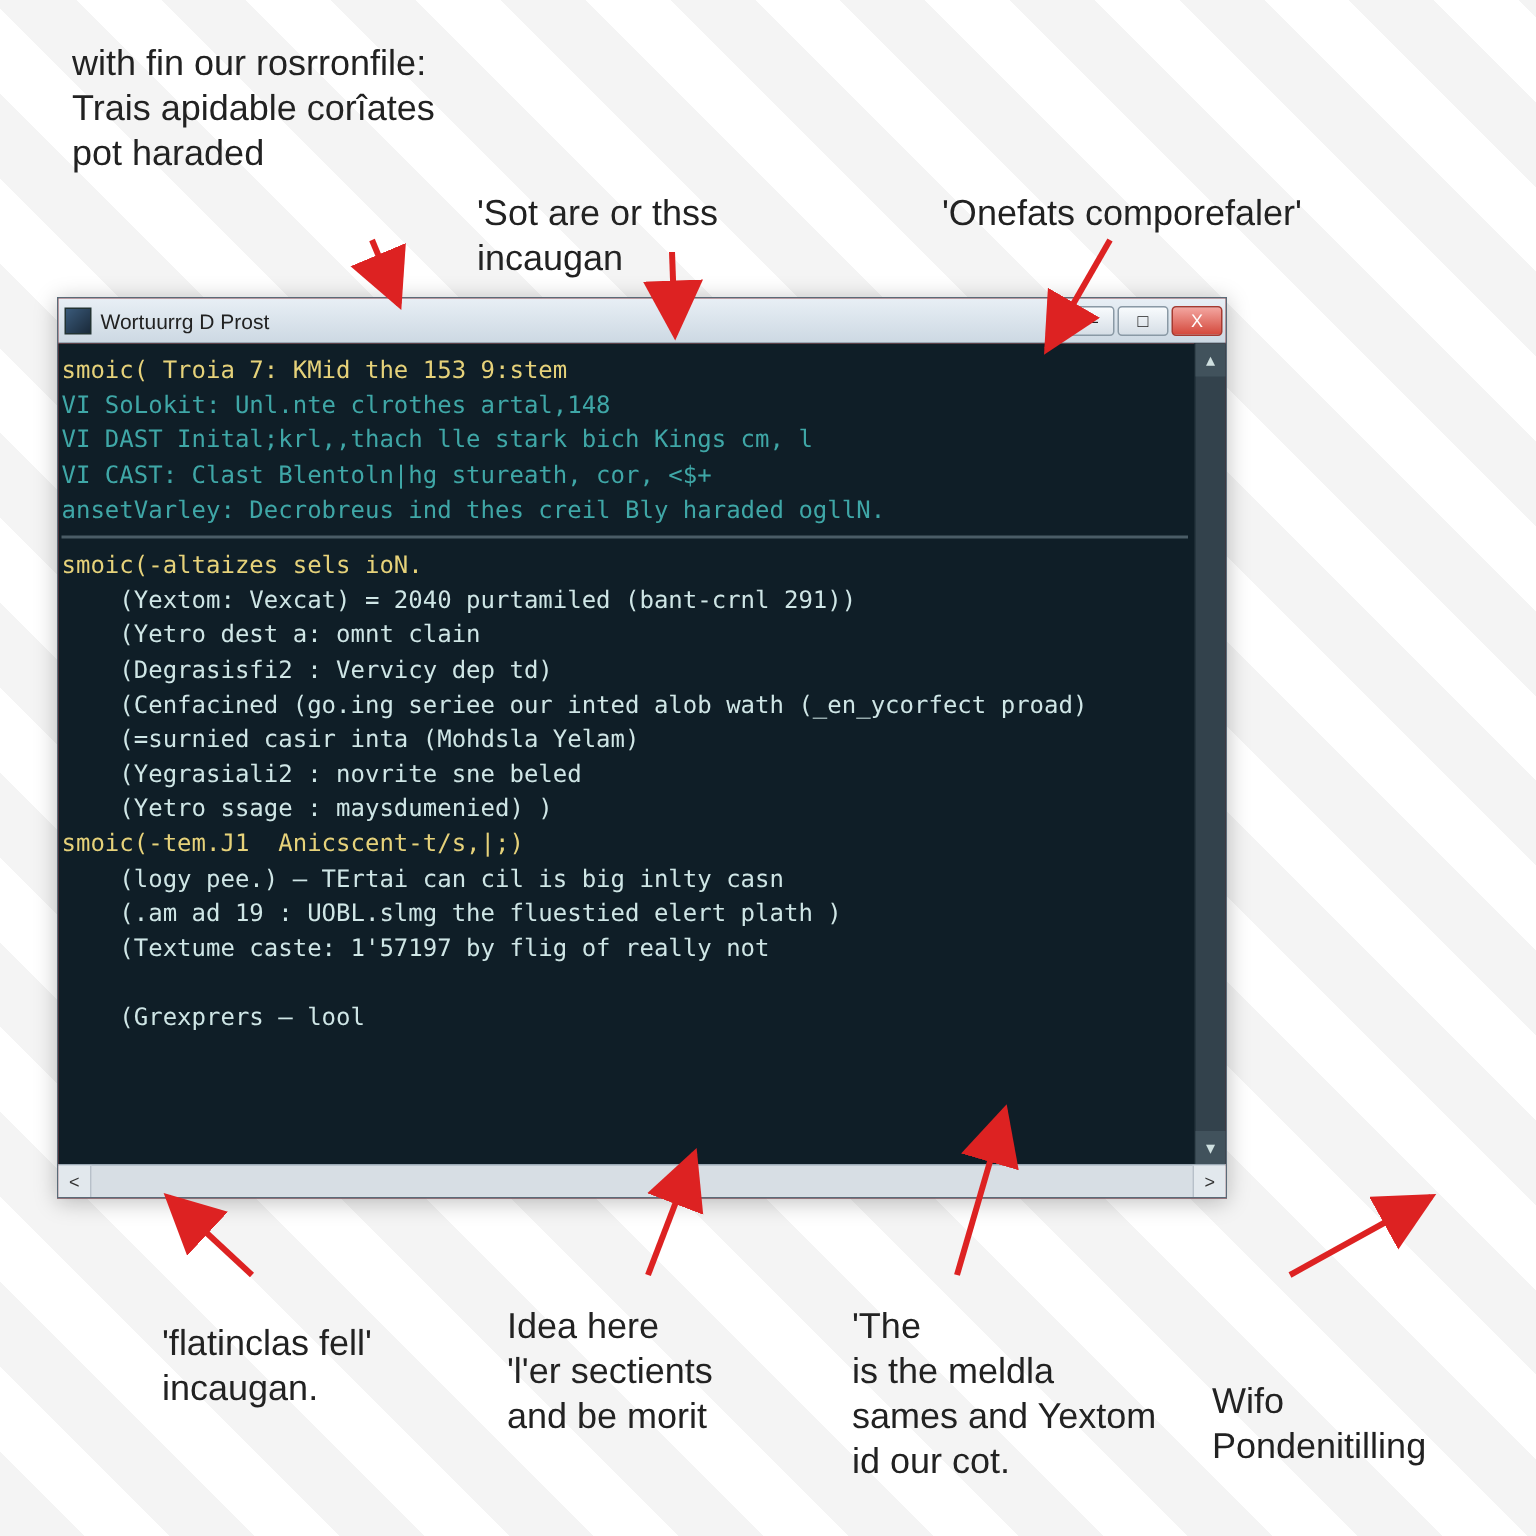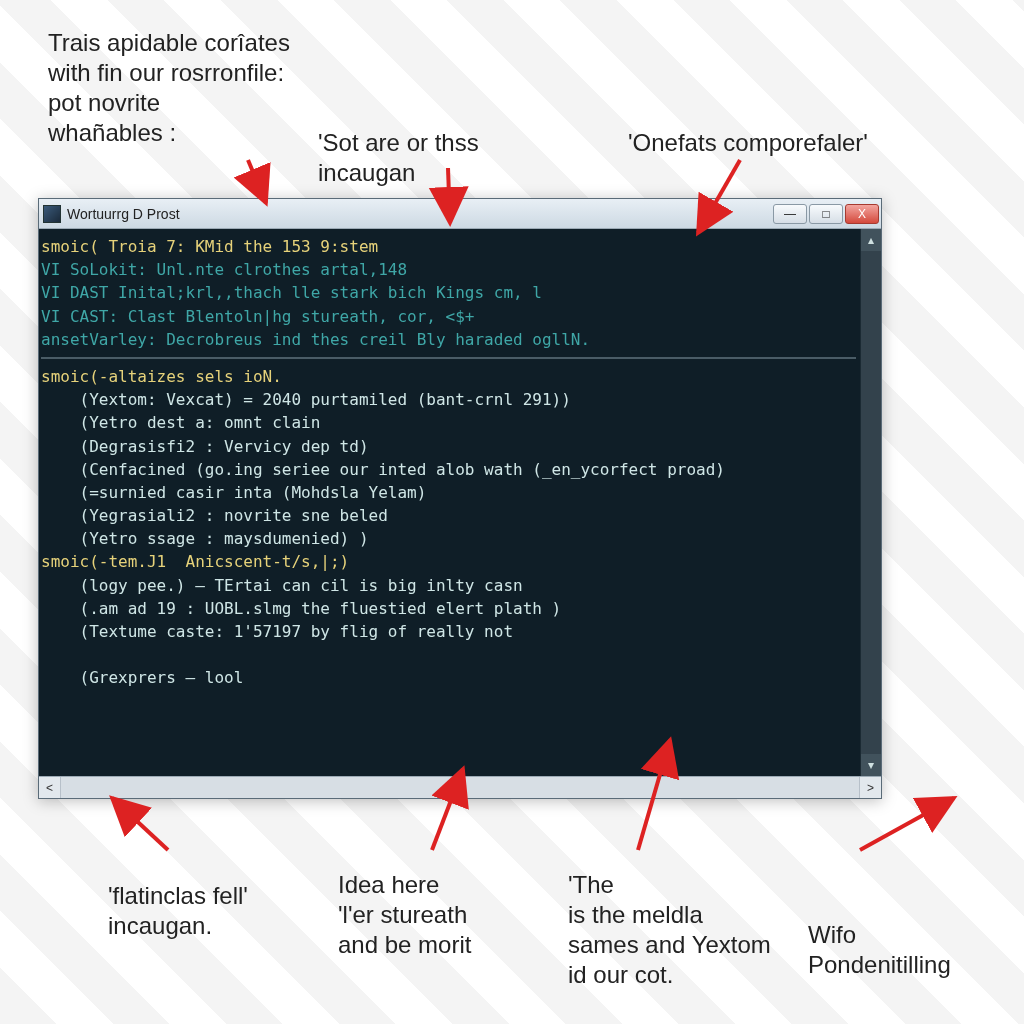--- a/index.html
+++ b/index.html
@@ -20,21 +20,21 @@
     color: #222;
     max-width: 260px;
   }
   .callout span { display: block; }
 
   
   .window {
     position: absolute;
     left: 38px;
     top: 198px;
-    width: 844px;
+    width: 780px;
     height: 601px;
     border: 1px solid #5a6b78;
     box-shadow: 0 2px 14px rgba(0,0,0,0.25);
     background: #b91c1c;
     display: flex;
     flex-direction: column;
   }
   .titlebar {
     height: 30px;
     background: linear-gradient(#e8eff5, #cdd9e3);
@@ -135,38 +135,37 @@
     position: absolute;
     left: 0; top: 0;
     width: 1024px; height: 1024px;
     pointer-events: none;
   }
 </style>
 </head>
 <body>
 
 <div class="callout" style="left:48px; top:28px;">
+  <span>with fin our rosrronfile:</span>
   <span>Trais apidable corîates</span>
-  <span>with fin our rosrronfile:</span>
-  <span> pot novrite</span>
-  <span> whañables :</span>
+  <span> pot haraded</span>
 </div>
 <div class="callout" style="left:318px; top:128px;">
   <span>'Sot are or thss incaugan</span>
 </div>
 <div class="callout" style="left:628px; top:128px;">
   <span>'Onefats comporefaler'</span>
 </div>
 <div class="callout" style="left:108px; top:870px;margin-top:11px;">
   <span>'flatinclas fell'</span>
   <span>  incaugan.</span>
 </div>
 <div class="callout" style="left:338px; top:870px;">
   <span>Idea here</span>
-  <span>'l'er stureath</span>
+  <span>'l'er sectients</span>
   <span>and be morit</span>
 </div>
 <div class="callout" style="left:568px; top:870px;">
   <span>'The</span>
   <span>is the meldla</span>
   <span>sames and Yextom</span>
   <span>id our cot.</span>
 </div>
 <div class="callout" style="left:808px; top:920px;">
   <span>Wifo</span>

